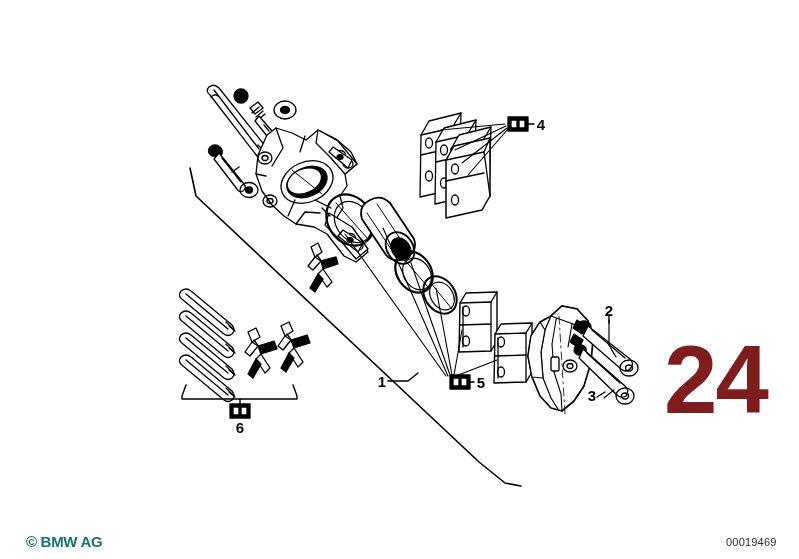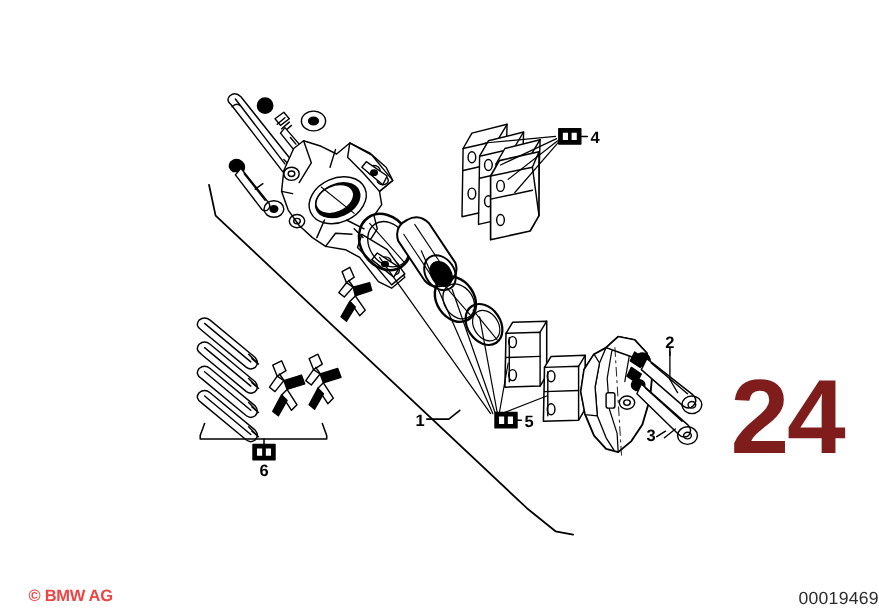--- a/index.html
+++ b/index.html
@@ -29,30 +29,30 @@
     height: 559px;
     display: block;
   }
   .footer-left {
     position: absolute;
     left: 26px;
     top: 533px;
     font-family: "Liberation Sans", sans-serif;
     font-size: 15px;
     font-weight: bold;
-    color: #ef4444;
+    color: #0f766e;
     letter-spacing: -0.3px;
     white-space: nowrap;
   }
   .footer-right {
     position: absolute;
     left: 726px;
     top: 536px;
     font-family: "Liberation Sans", sans-serif;
-    font-size: 16px;
+    font-size: 11px;
     font-weight: normal;
     color: #2b2b2b;
     letter-spacing: 0.2px;
     white-space: nowrap;
   }
   .big-watermark {
     position: absolute;
     left: 664px;
     top: 332px;
     font-family: "Liberation Sans", sans-serif;

